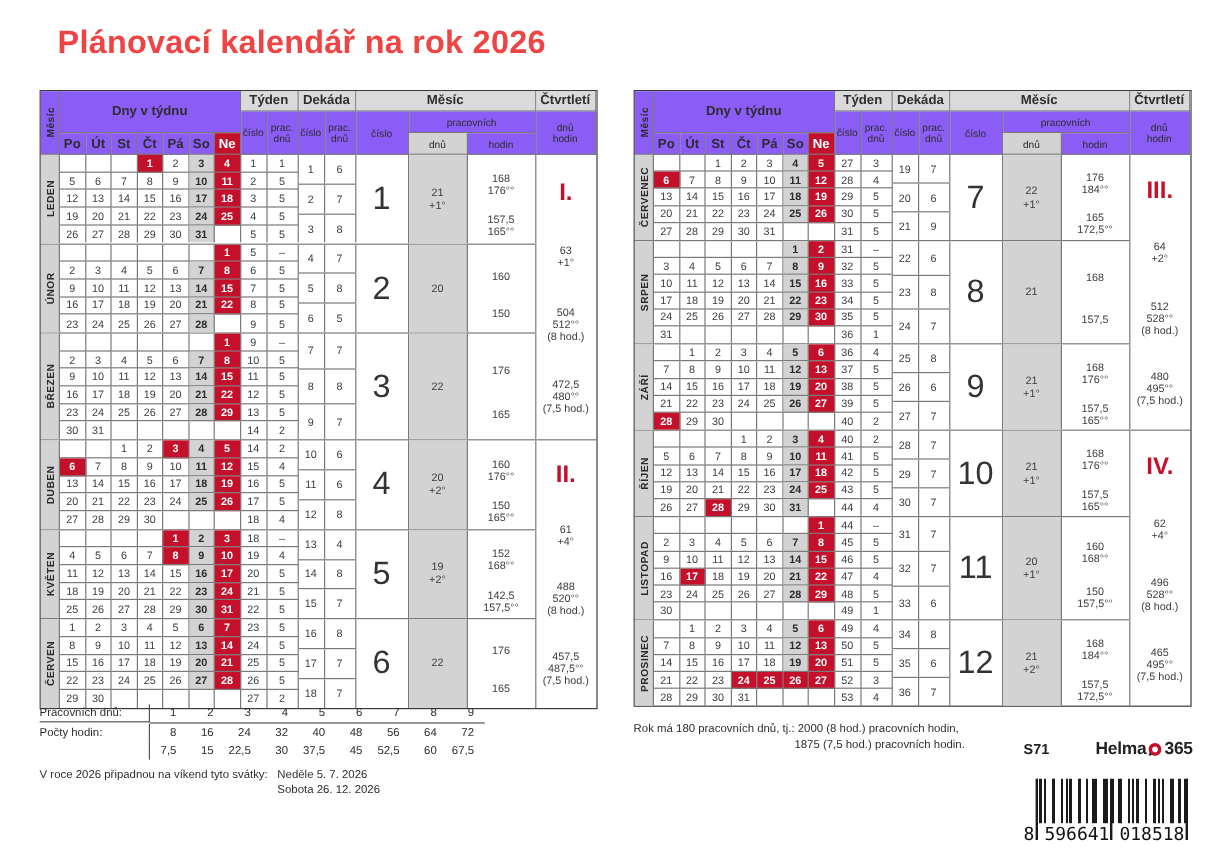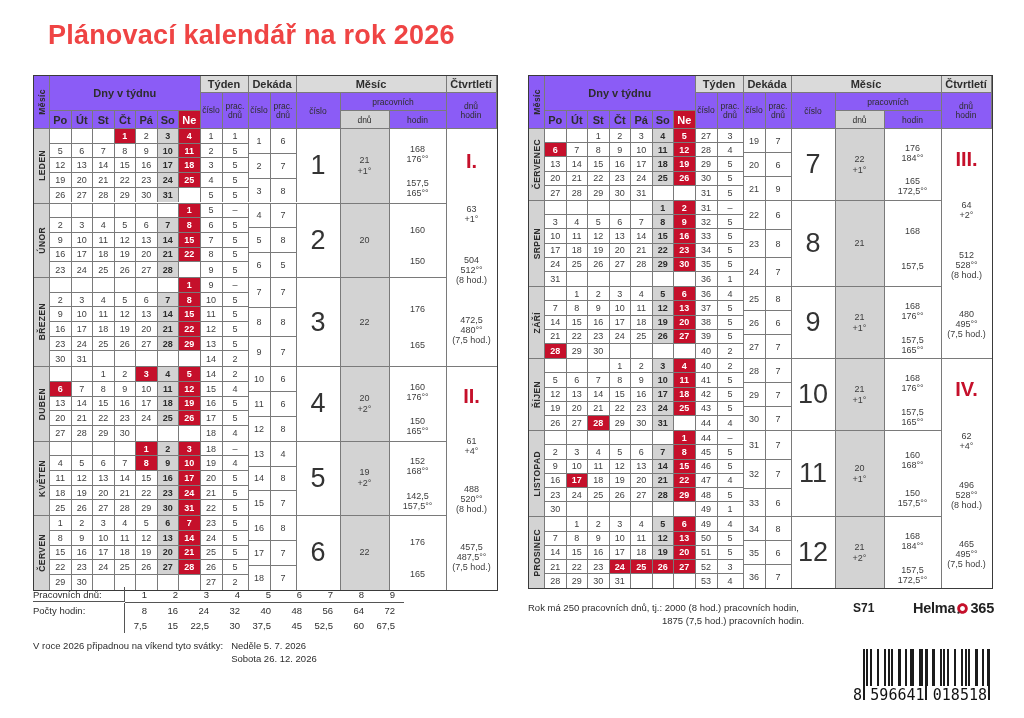--- a/index.html
+++ b/index.html
@@ -40,21 +40,21 @@
   .qt-box.sep{border-top:1px solid var(--bd);}
   .qt-label{color:var(--red);font-size:20px;font-weight:bold;}
   .mini{position:absolute;left:33px;top:587px;display:grid;grid-template-columns:92px auto;font-size:9.5px;}
   .mini-label{box-sizing:border-box;border-right:1px solid #555;height:15px;display:flex;align-items:center;}
   .mini-vals{display:grid;grid-template-columns:repeat(9,31px);height:15px;align-items:center;}
   .mini-cell{text-align:right;padding-right:9px;}
   .mini .r1{border-bottom:1px solid #555;}
   .weekend{position:absolute;left:33px;top:639px;font-size:9.5px;display:flex;gap:8px;line-height:13px;}
   .summary{position:absolute;left:528px;top:602px;font-size:9.5px;line-height:12.5px;}
   .summary .ind{margin-left:134px;}
-  .brandrow{position:absolute;left:853px;top:600px;width:141px;display:flex;justify-content:space-between;align-items:center;text-align:center;}
+  .brandrow{position:absolute;left:853px;top:616px;width:141px;display:flex;justify-content:space-between;align-items:center;text-align:center;}
   .s71{font-weight:bold;font-size:12px;color:#222;}
   .brand{display:flex;align-items:center;font-weight:bold;font-size:14.5px;color:#222;letter-spacing:-.2px;}
   .hicon{width:13px;height:13px;margin:0 1px;}
   .barcode{position:absolute;left:853px;top:649px;width:142px;height:62px;}
   .bars{position:absolute;left:10px;right:5px;top:0;height:37px;background-image:repeating-linear-gradient(90deg,#1b1b1b 0 2px,transparent 2px 7px),repeating-linear-gradient(90deg,transparent 0 3px,#1b1b1b 3px 5px,transparent 5px 11px);}
   .guard{position:absolute;top:0;width:2px;height:51px;background:#1b1b1b;}
   .g1{left:10px;} .g2{left:72px;} .g3{right:5px;}
   .bdigits{position:absolute;left:0;right:0;top:37px;display:flex;justify-content:space-between;padding-right:8px;font-family:"DejaVu Sans Mono",monospace;font-size:15px;color:#111;}
   .footer{position:absolute;left:33px;top:671px;width:812px;font-size:7.1px;line-height:10.5px;color:#1f1f1f;}
 </style>
@@ -1361,21 +1361,21 @@
 
   <div class="weekend">
     <span>V roce 2026 připadnou na víkend tyto svátky:</span>
     <div id="weekend-dates">
         <div>Neděle 5. 7. 2026</div>
         <div>Sobota 26. 12. 2026</div>
       </div>
   </div>
 
   <div class="summary">
-    <div>Rok má 250 pracovních dnů, tj.: 2000 (8 hod.) pracovních hodin,</div>
+    <div>Rok má 180 pracovních dnů, tj.: 2000 (8 hod.) pracovních hodin,</div>
     <div class="ind">1875 (7,5 hod.) pracovních hodin.</div>
   </div>
 
   <div class="brandrow">
     <span class="s71">S71</span>
     <span class="brand">
       <span>Helma</span>
       <svg class="hicon" viewBox="0 0 16 16">
         <path fill="#c5102b" d="M8 1.5C4.4 1.5 1.5 4.4 1.5 8s2.9 6.5 6.5 6.5 6.5-2.9 6.5-6.5S11.6 1.5 8 1.5zM8 5c1.65 0 3 1.35 3 3s-1.35 3-3 3-3-1.35-3-3 1.35-3 3-3z"></path>
         <circle cx="3" cy="13.2" r="1.4" fill="#2d2d2d"></circle>

